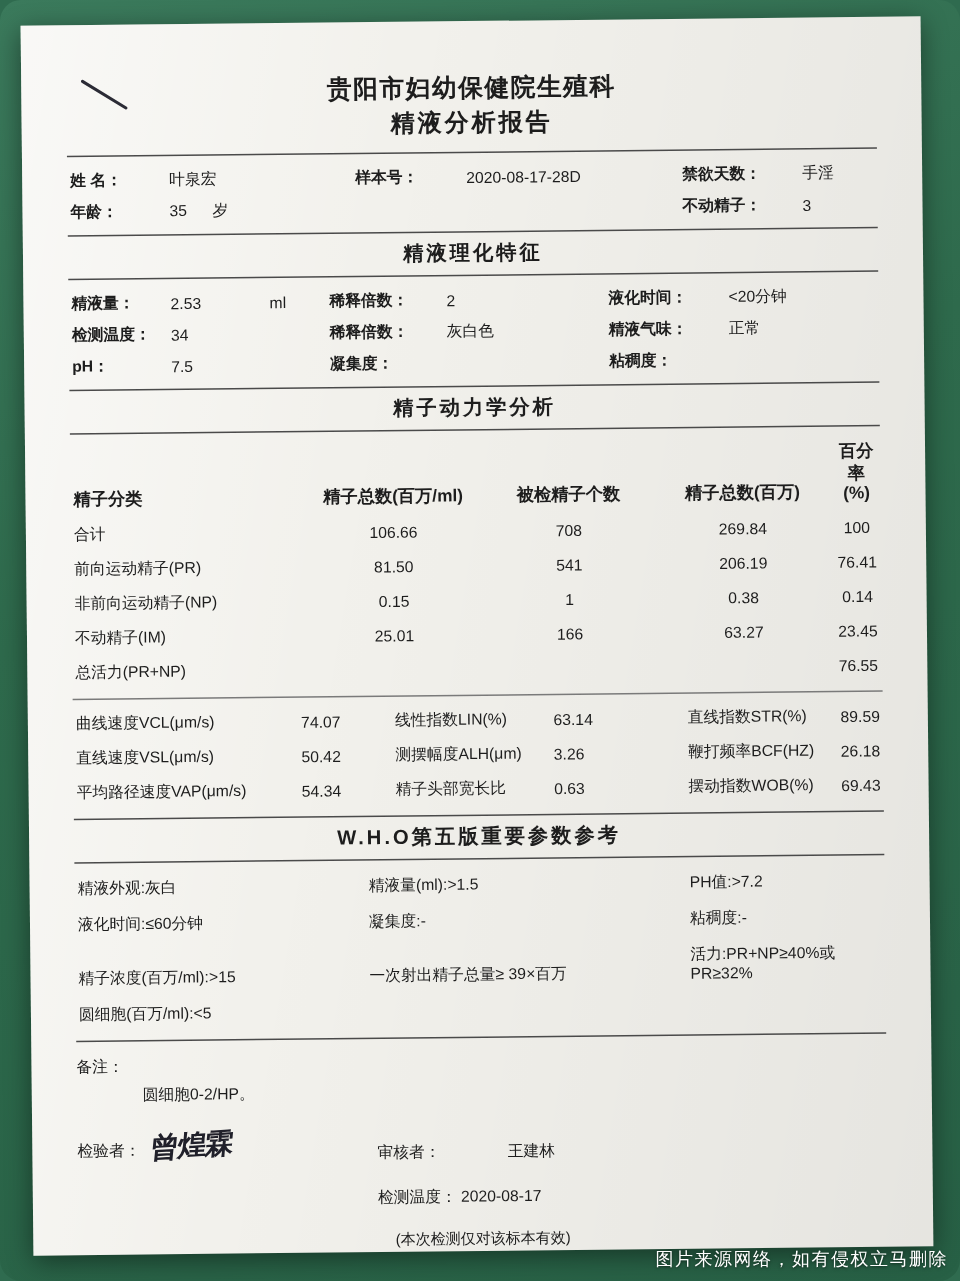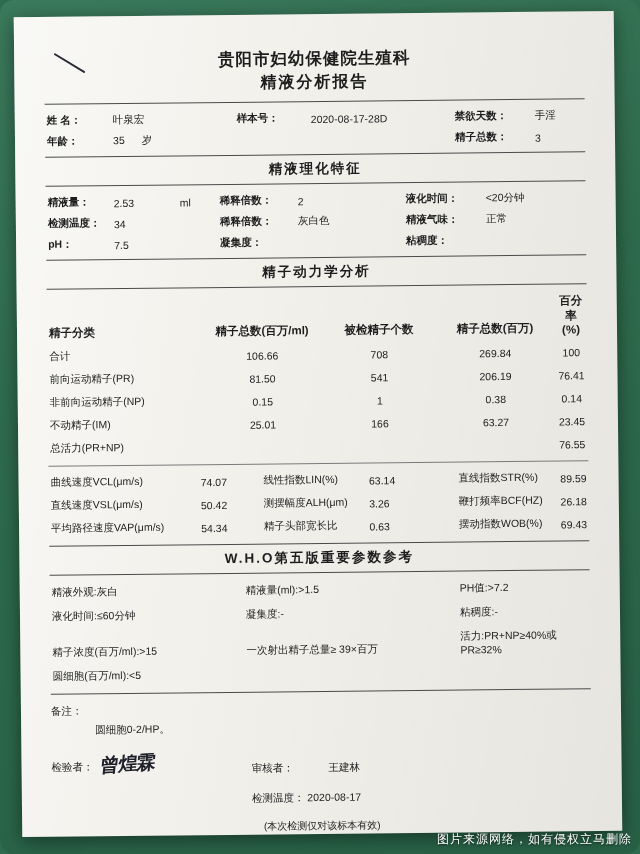--- a/index.html
+++ b/index.html
@@ -110,21 +110,21 @@
           <td class="val">手淫</td>
         </tr>
         <tr class="kv">
           <td class="lab">年龄：</td>
           <td class="val">
             <span>35</span>
             <span style="margin-left:14px">岁</span>
           </td>
           <td></td>
           <td></td>
-          <td class="lab">精子总数：</td>
+          <td class="lab">不动精子：</td>
           <td class="val">3</td>
         </tr>
       </tbody>
         </table>
 
       <div class="rule"></div>
       <div class="section-title">精液理化特征</div>
       <div class="rule"></div>
 
       <table>
@@ -277,21 +277,21 @@
         <div class="indent">圆细胞0-2/HP。</div>
       </div>
 
       <div class="signrow">
         <div class="c1">
           <span>检验者：</span>
           <span class="sig">曾煌霖</span>
         </div>
         <div>
           <span>审核者：</span>
-          <span style="margin-left:32px">王建林</span>
+          <span style="margin-left:42px">王建林</span>
         </div>
       </div>
 
       <div class="checkrow">
         <div class="c1"></div>
         <div>
           <span>检测温度：</span>
           <span style="">2020-08-17</span>
         </div>
       </div>

